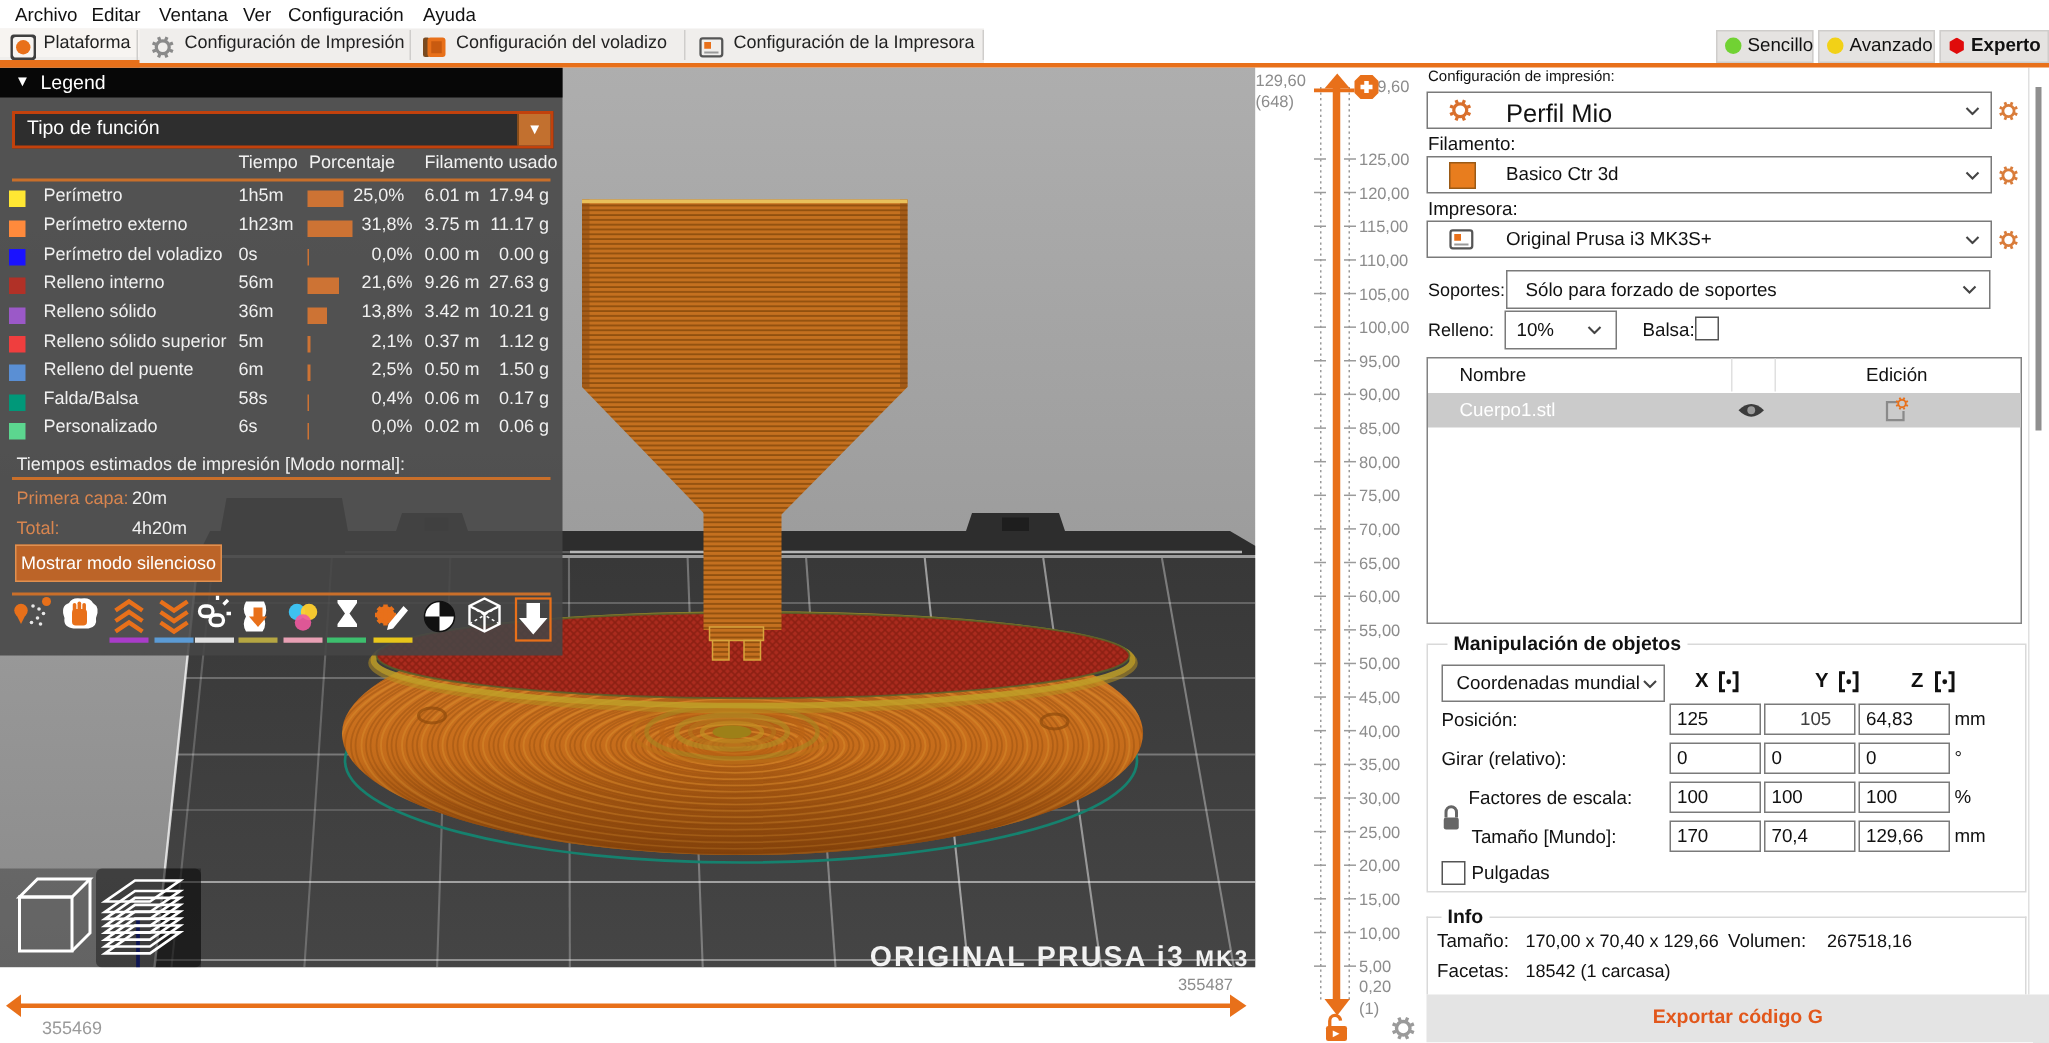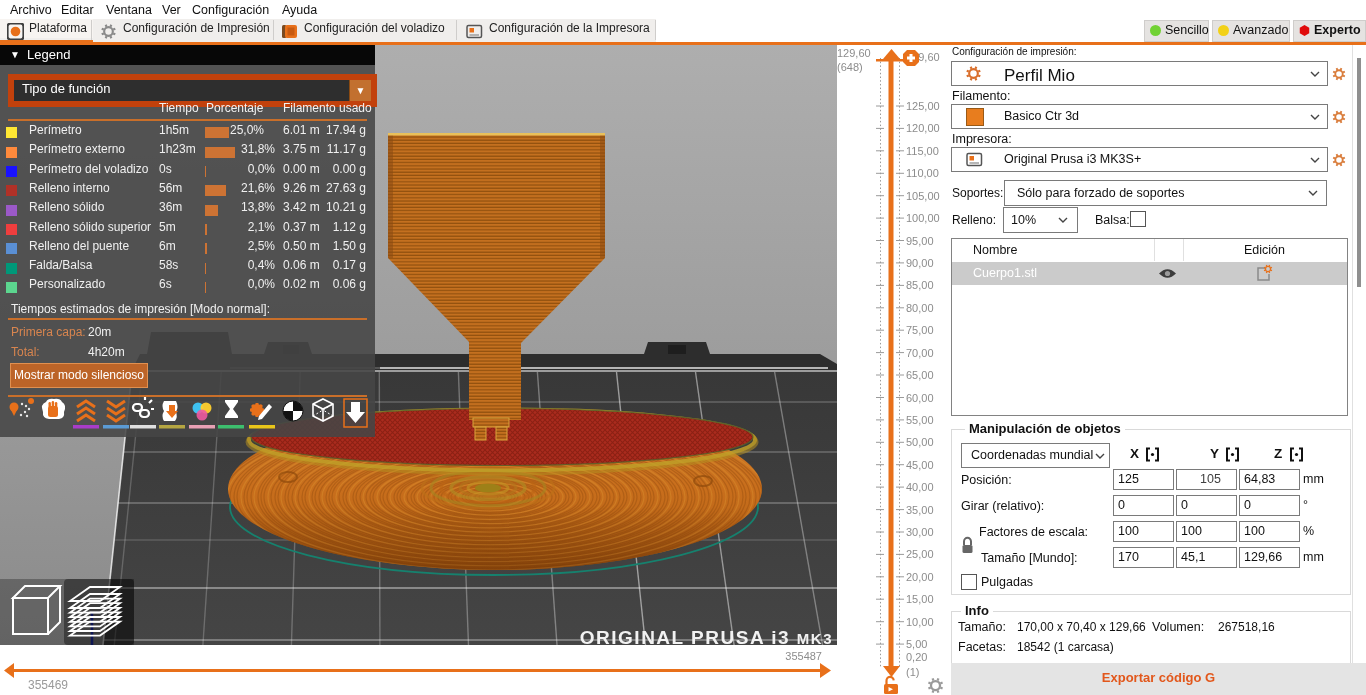--- a/index.html
+++ b/index.html
@@ -182,33 +182,33 @@
       <rect x="496" y="427" width="11" height="13" fill="url(#layers)" stroke="#d7a43c" stroke-width="1"></rect>
     </g>
     <text x="833" y="644" text-anchor="end" font-family="Liberation Sans, sans-serif" font-weight="bold" font-size="19" letter-spacing="1.5" fill="#f2f2f2">ORIGINAL PRUSA i3 <tspan font-size="15">MK3</tspan></text>
     <line x1="92" y1="612" x2="92" y2="645" stroke="#2233bb" stroke-width="2.5"></line>
   </svg>
 <div style="position:absolute;left:0;top:45px;width:375px;height:392px;background:rgba(70,70,70,0.88);color:#f0f0f0;font-size:12px">
     <div style="position:absolute;left:0;top:0;width:375px;height:20px;background:#070707;color:#fff">
       <span style="position:absolute;left:10px;top:4px;font-size:10px">▼</span>
       <span style="position:absolute;left:27px;top:2.5px;font-size:13px">Legend</span>
     </div>
-    <div style="position:absolute;left:8px;top:29px;width:357px;height:21px;background:#2e2e2e;border:6px solid #c2410c">
+    <div style="position:absolute;left:8px;top:29px;width:357px;height:21px;background:#2e2e2e;border:2px solid #c2410c">
       <span style="position:absolute;left:8px;top:2px;font-size:13px;color:#fff">Tipo de función</span>
       <div style="position:absolute;right:0;top:0;width:21px;height:21px;background:#c2702f;border-left:1px solid #8a4a12;color:#fff;text-align:center;font-size:10px;line-height:21px">▼</div>
     </div>
     <span style="position:absolute;left:159px;top:57px;color:#f2f2f2">Tiempo</span>
     <span style="position:absolute;left:206px;top:57px;color:#f2f2f2">Porcentaje</span>
     <span style="position:absolute;left:283px;top:57px;color:#f2f2f2">Filamento usado</span>
     <div style="position:absolute;left:8px;top:74px;width:359px;height:2px;background:#c96f2a"></div>
     <div style="position:absolute;left:6px;top:82px;width:11px;height:11px;background:#ffe733"></div>
     <span style="position:absolute;left:29px;top:79px">Perímetro</span>
     <span style="position:absolute;left:159px;top:79px">1h5m</span>
     <div style="position:absolute;left:205px;top:82px;width:24px;height:11px;background:#cd7334"></div>
-    <span style="position:absolute;left:230px;top:79px;width:45px;text-align:left">25,0%</span>
+    <span style="position:absolute;left:230px;top:79px;width:45px;text-align:center">25,0%</span>
     <span style="position:absolute;left:283px;top:79px">6.01 m</span>
     <span style="position:absolute;left:300px;top:79px;width:66px;text-align:right">17.94 g</span>
     <div style="position:absolute;left:6px;top:102px;width:11px;height:11px;background:#ff8a3c"></div>
     <span style="position:absolute;left:29px;top:98px">Perímetro externo</span>
     <span style="position:absolute;left:159px;top:98px">1h23m</span>
     <div style="position:absolute;left:205px;top:102px;width:30px;height:11px;background:#cd7334"></div>
     <span style="position:absolute;left:230px;top:98px;width:45px;text-align:right">31,8%</span>
     <span style="position:absolute;left:283px;top:98px">3.75 m</span>
     <span style="position:absolute;left:300px;top:98px;width:66px;text-align:right">11.17 g</span>
     <div style="position:absolute;left:6px;top:121px;width:11px;height:11px;background:#1a12ff"></div>
@@ -622,21 +622,21 @@
 <div style="position:absolute;left:1113px;top:521px;width:61px;height:21px;background:#fff;border:1px solid #7a7a7a;box-sizing:border-box"></div>
 <span style="position:absolute;left:1118px;top:524px;font-size:12.5px;color:#111">100</span>
 <div style="position:absolute;left:1176px;top:521px;width:61px;height:21px;background:#fff;border:1px solid #7a7a7a;box-sizing:border-box"></div>
 <span style="position:absolute;left:1181px;top:524px;font-size:12.5px;color:#111">100</span>
 <div style="position:absolute;left:1239px;top:521px;width:61px;height:21px;background:#fff;border:1px solid #7a7a7a;box-sizing:border-box"></div>
 <span style="position:absolute;left:1244px;top:524px;font-size:12.5px;color:#111">100</span>
 <span style="position:absolute;left:1303px;top:524px;font-size:12.5px;color:#111">%</span>
 <div style="position:absolute;left:1113px;top:547px;width:61px;height:21px;background:#fff;border:1px solid #7a7a7a;box-sizing:border-box"></div>
 <span style="position:absolute;left:1118px;top:550px;font-size:12.5px;color:#111">170</span>
 <div style="position:absolute;left:1176px;top:547px;width:61px;height:21px;background:#fff;border:1px solid #7a7a7a;box-sizing:border-box"></div>
-<span style="position:absolute;left:1181px;top:550px;font-size:12.5px;color:#111">45,1</span>
+<span style="position:absolute;left:1181px;top:550px;font-size:12.5px;color:#111">70,4</span>
 <div style="position:absolute;left:1239px;top:547px;width:61px;height:21px;background:#fff;border:1px solid #7a7a7a;box-sizing:border-box"></div>
 <span style="position:absolute;left:1244px;top:550px;font-size:12.5px;color:#111">129,66</span>
 <span style="position:absolute;left:1303px;top:550px;font-size:12.5px;color:#111">mm</span>
 <span style="position:absolute;left:961px;top:473px;font-size:12.5px;color:#111">Posición:</span>
 <span style="position:absolute;left:961px;top:499px;font-size:12.5px;color:#111">Girar (relativo):</span>
 <span style="position:absolute;left:979px;top:525px;font-size:12.5px;color:#111">Factores de escala:</span>
 <span style="position:absolute;left:981px;top:551px;font-size:12.5px;color:#111">Tamaño [Mundo]:</span>
 <svg style="position:absolute;left:960px;top:536px" width="15" height="19" viewBox="0 0 15 19">
     <path d="M4 9 v-3.5 a3.5 3.7 0 0 1 7 0 V9" stroke="#666" stroke-width="2" fill="none"></path>
     <rect x="2.5" y="9" width="10" height="8" rx="1.5" fill="#666"></rect>

